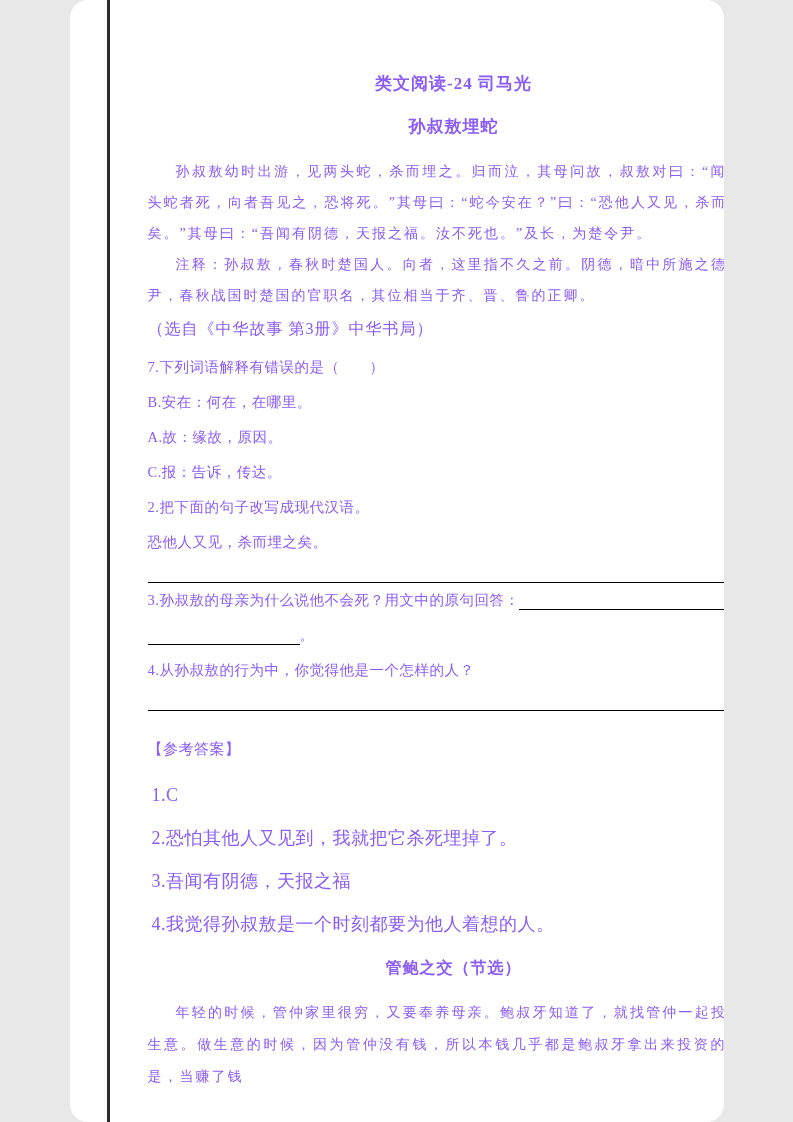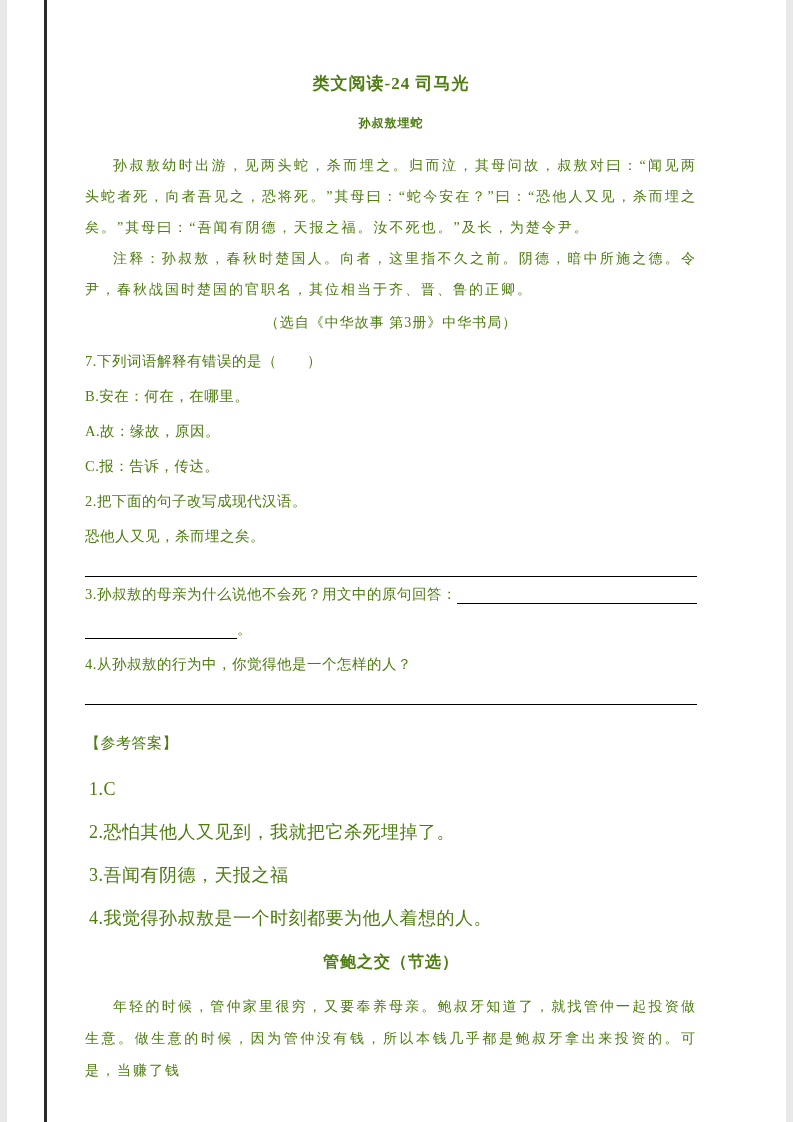--- a/index.html
+++ b/index.html
@@ -1,47 +1,48 @@
 <!DOCTYPE html>
 <html><head>
 <meta charset="utf-8">
 <style>
   html, body { margin:0; padding:0; background:#e8e8e8; }
   .page {
     position:relative;
-    width:779px; height:1122px;
+    width:654px; height:1122px;
     margin:0 auto;
     background:#ffffff;
     overflow:hidden;
     font-family:"Liberation Serif","DejaVu Serif",serif;
-    color:#4d7c0f;
+    color:#8b5cf6;
+    border-radius:18px;
   }
   .edge-line {
     position:absolute; left:37px; top:0;
     width:3px; height:1122px;
     background:#2b2b2b;
   }
   .content {
     position:absolute; left:78px; top:72px; width:612px;
   }
   .doc-title {
     text-align:center; font-size:17px; font-weight:bold;
     letter-spacing:1px; margin:0 0 20px 0;
   }
   .sec-heading {
-    text-align:center; font-size:12px; font-weight:bold;
+    text-align:center; font-size:17px; font-weight:bold;
     letter-spacing:1px; margin:0 0 18px 0;font-family:Liberation Mono, monospace;
   }
   .para {
     font-size:14px; line-height:31px;
     text-align:justify; text-indent:2em;
     letter-spacing:2px; margin:0;
   }
   .source-line {
-    text-align:center; font-size:14px; letter-spacing:1px;
+    text-align:left; font-size:16px; letter-spacing:1px;
     line-height:31px; margin:2px 0 6px 0;
   }
   .q-line {
     font-size:14.5px; line-height:35px; margin:0;
     letter-spacing:0.5px;
   }
   .flex-line { display:flex; }
   .blank { border-bottom:1px solid #000; }
   .blank.grow { flex:1 1 auto; margin-bottom:8px; }
   .blank.short { width:152px; margin-bottom:8px; }

